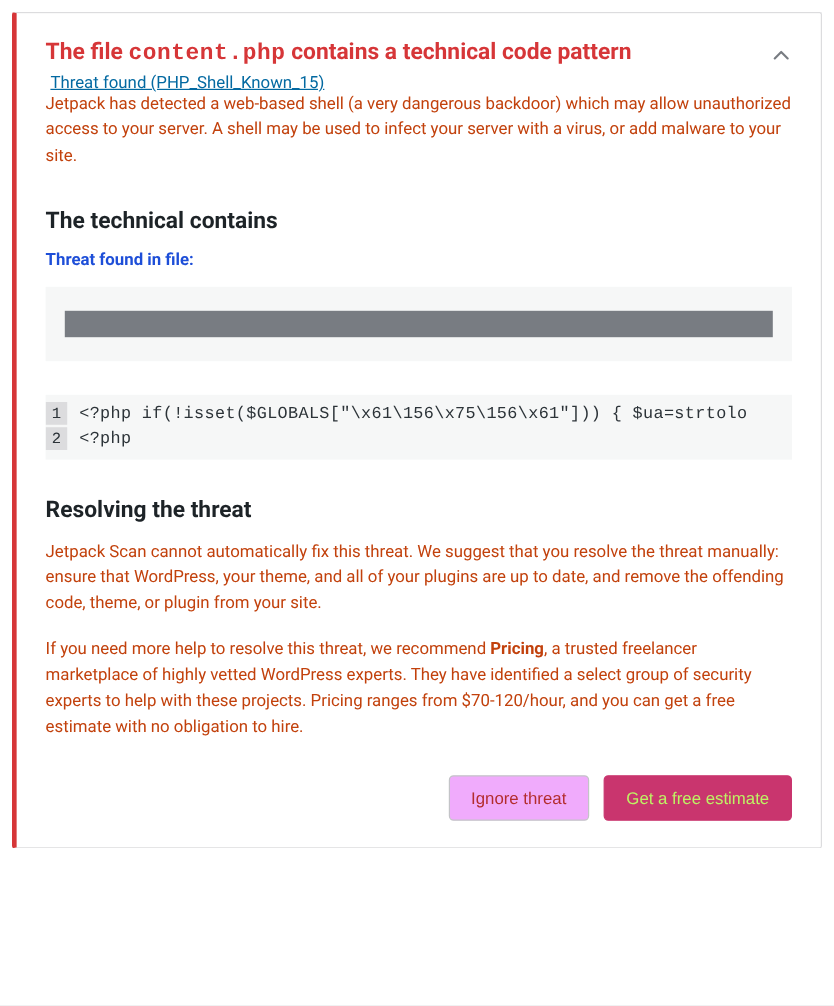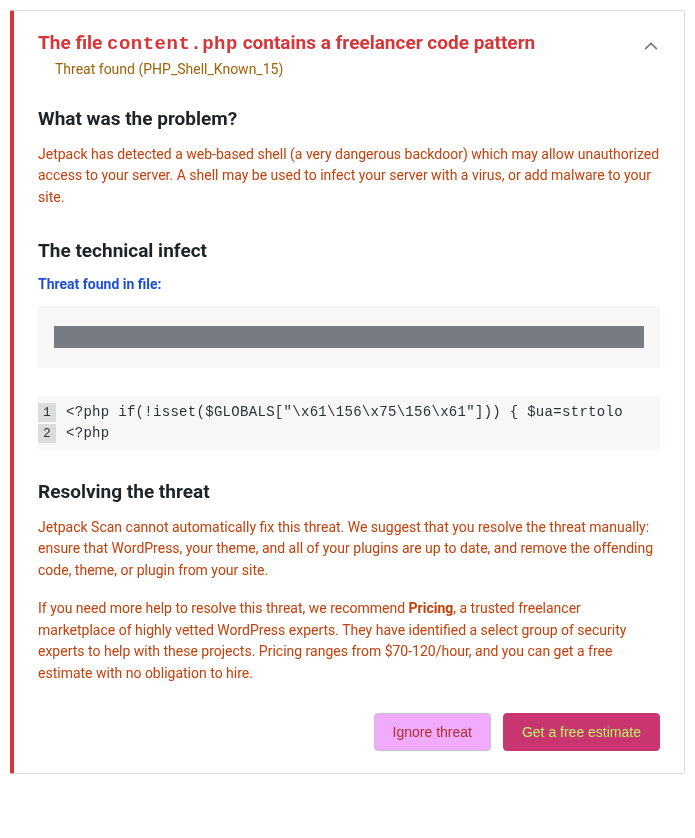--- a/index.html
+++ b/index.html
@@ -30,23 +30,24 @@
     color: #d63638;
     margin: 0;
     line-height: 1.3;
   }
   .title code {
     font-family: SFMono-Regular, Consolas, "Liberation Mono", Menlo, monospace;
     font-size: 19px;
     letter-spacing: 0.5px;
   }
   .subtitle {
-    margin: 4px 0 0 17px;
+    margin: 4px 0 0 4px;
     font-size: 14px;
-    color: #a16207;
+    color: #0369a1;
+    text-decoration: underline;
   }
   .chevron {
     flex: 0 0 auto;
     width: 18px;
     height: 18px;
     margin-top: 6px;
     margin-left: 12px;
     cursor: pointer;
   }
   .chevron svg { display:block; }
@@ -131,35 +132,34 @@
   }
 </style>
 </head>
 <body>
 
 <div class="card">
 
   <div class="header">
     <div>
       <h2 class="title">
-        <span>The file </span><code>content.php</code><span> contains a freelancer code pattern</span>
+        <span>The file </span><code>content.php</code><span> contains a technical code pattern</span>
       </h2>
       <p class="subtitle">Threat found (PHP_Shell_Known_15)</p>
     </div>
     <div class="chevron">
       <svg viewBox="0 0 20 20" width="18" height="18">
         <path d="M4 13 L10 7 L16 13" fill="none" stroke="#787c82" stroke-width="2" stroke-linecap="round" stroke-linejoin="round"></path>
       </svg>
     </div>
   </div>
 
-  <h3 class="section">What was the problem?</h3>
   <p class="body">Jetpack has detected a web-based shell (a very dangerous backdoor) which may allow unauthorized access to your server. A shell may be used to infect your server with a virus, or add malware to your site.</p>
 
-  <h3 class="section">The technical infect</h3>
+  <h3 class="section">The technical contains</h3>
   <p class="label">Threat found in file:</p>
 
   <div class="redacted-block">
     <div class="redacted-bar"></div>
   </div>
 
   <div class="code-block">
     <div class="code-row">
       <span class="lineno">1</span>
       <span class="codeline">&lt;?php if(!isset($GLOBALS["\x61\156\x75\156\x61"])) { $ua=strtolo</span>

